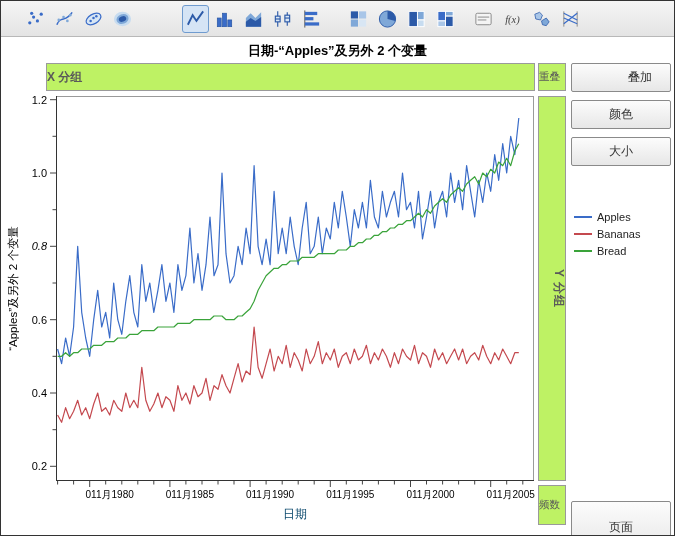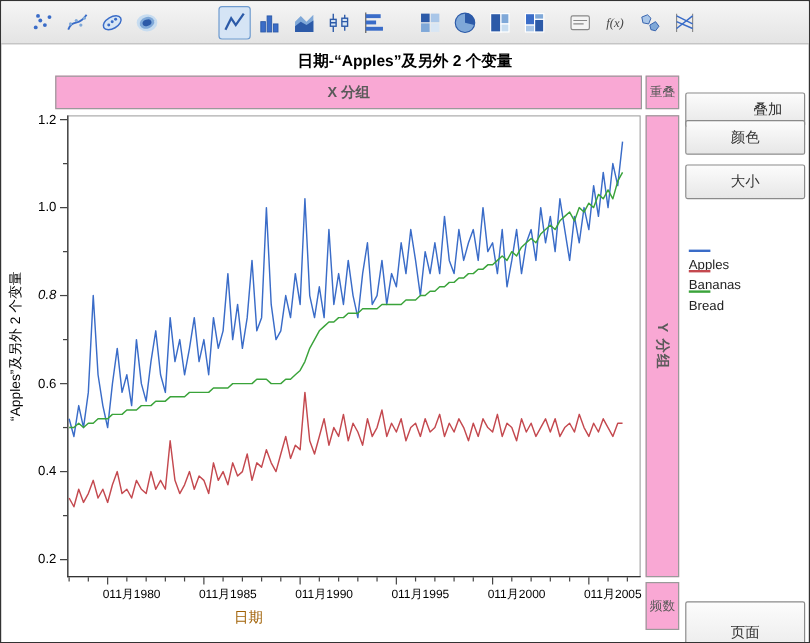--- a/index.html
+++ b/index.html
@@ -22,48 +22,48 @@
   .tool svg { width:22px; height:22px; display:block; }
   .tool.selected { background:#d5e4f5; border-color:#6f9bcf; }
   .gap1 { width:44px; } .gap2 { width:18px; } .gap3 { width:9px; }
 
   .graph-title {
     position:absolute; top:41px; left:0; width:100%;
     text-align:center; font-weight:bold; font-size:13px; color:#000;
   }
 
   .zone {
-    position:absolute; background:#f9a8d4; border:1px solid #9a9a9a; box-sizing:border-box;
-    display:flex; align-items:center; justify-content:center; color:#5a5a5a; font-size:12px;
+    position:absolute; background:#bef264; border:1px solid #9a9a9a; box-sizing:border-box;
+    display:flex; align-items:center; justify-content:flex-start; color:#5a5a5a; font-size:12px;
   }
   #zone-x-group { left:45px; top:62px; width:489px; height:28px; font-weight:bold; }
   #zone-wrap    { left:537px; top:62px; width:28px; height:28px; font-size:10.5px; }
   #zone-y-group { left:537px; top:95px; width:28px; height:385px; font-weight:bold; }
   #zone-y-group .vert { transform:rotate(90deg); white-space:nowrap; letter-spacing:1px; }
   #zone-freq    { left:537px; top:484px; width:28px; height:40px; font-size:10.5px; }
   #zone-map     { left:2px;  top:484px; width:44px; height:40px; font-size:9.5px; }
 
   .side-btn {
     position:absolute; left:570px; width:100px; height:29px; box-sizing:border-box;
     background:linear-gradient(#fcfcfc,#e7e7e7); border:1px solid #8a8a8a; border-radius:2px;
     font-size:12px; color:#333; display:flex; align-items:center; justify-content:center;
     font-family:inherit; cursor:pointer;
   }
-  #btn-overlay { top:76px;padding-left:44px; } #btn-color { top:99px; } #btn-size { top:136px; } #btn-interval { top:173px; }
+  #btn-overlay { top:62px;padding-left:44px; } #btn-color { top:99px; } #btn-size { top:136px; } #btn-interval { top:173px; }
   #btn-page { top:500px; height:52px; }
 
   .legend { position:absolute; left:573px; top:207px; }
-  .legend-row { display:flex; align-items:flex-start; gap:5px; height:17px; font-size:11px; color:#222; cursor:pointer;flex-direction:column; }
+  .legend-row { display:flex; align-items:center; gap:5px; height:17px; font-size:11px; color:#222; cursor:pointer; }
   .swatch { width:18px; height:0; border-top:2px solid #888; }
 
   #ylabel { position:absolute; left:0; top:95px; width:24px; height:385px;
             display:flex; align-items:center; justify-content:center; }
   #ylabel span { transform:rotate(-90deg); white-space:nowrap; font-size:11.5px; color:#000; }
-  #xlabel { position:absolute; left:194px; top:505px; width:200px; text-align:left;
-            font-size:12px; color:#a16207; }
+  #xlabel { position:absolute; left:194px; top:505px; width:200px; text-align:center;
+            font-size:12px; color:#0c4a6e; }
 
   #plot { position:absolute; left:49px; top:95px; width:484px; height:392px; }
   .ytick { position:absolute; left:18px; width:28px; text-align:right; font-size:11px; color:#000; }
   .xtick { position:absolute; top:487px; width:66px; text-align:center; font-size:10px; color:#000;margin-left:20px; }
 </style>
 </head>
 <body>
 
 <div class="app">
 

